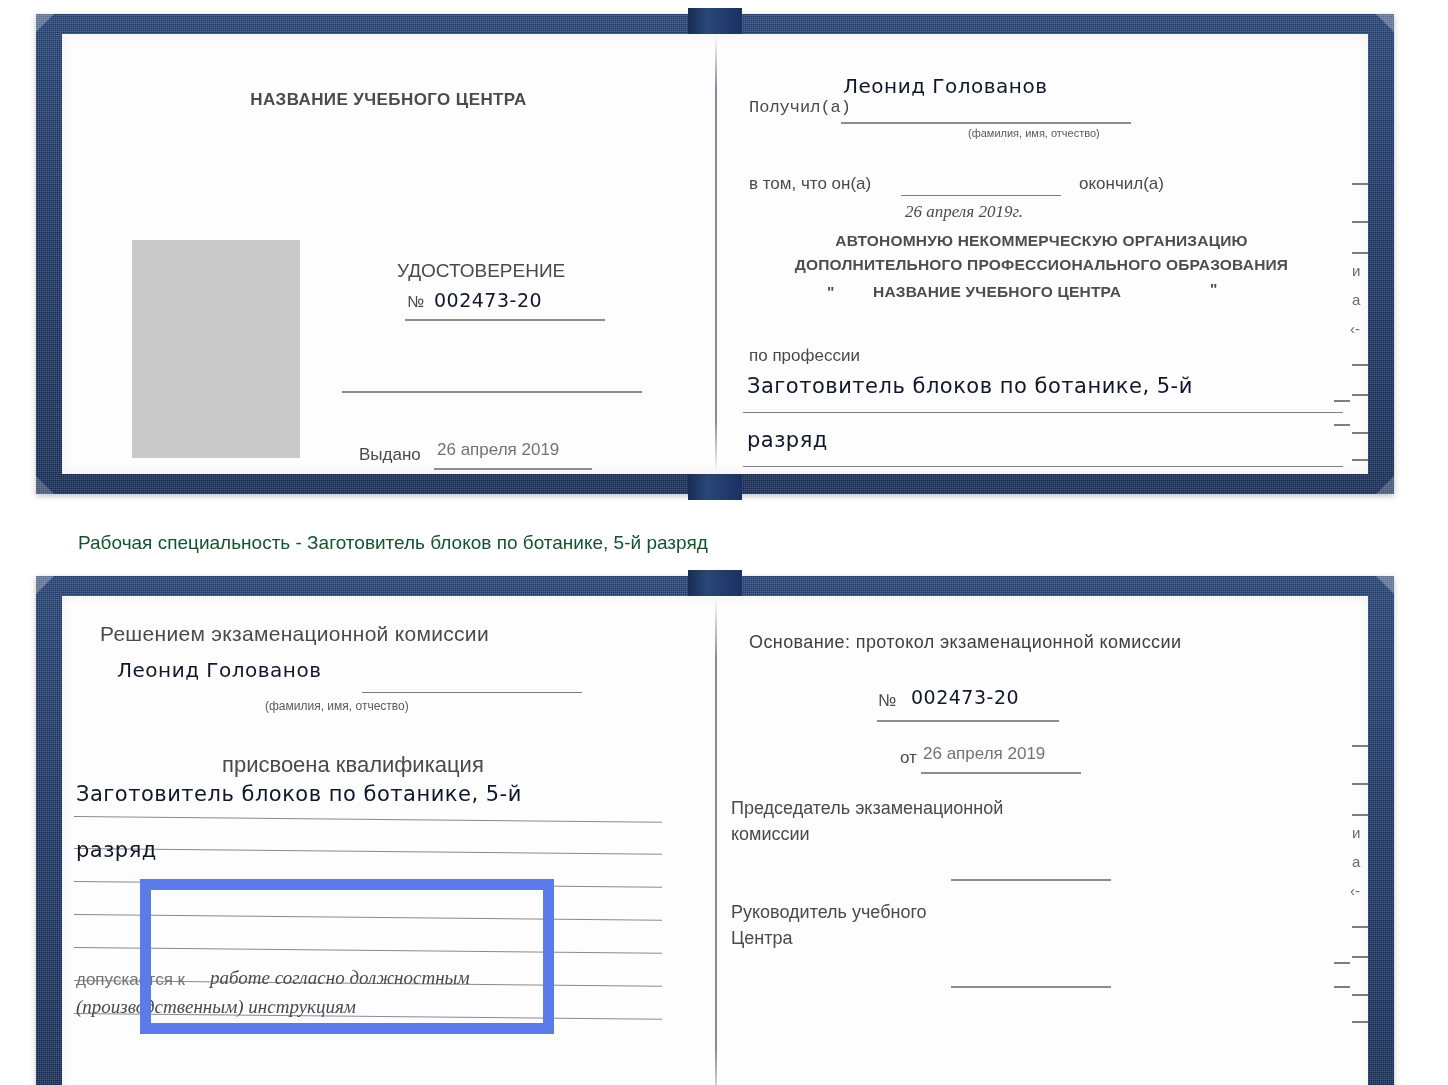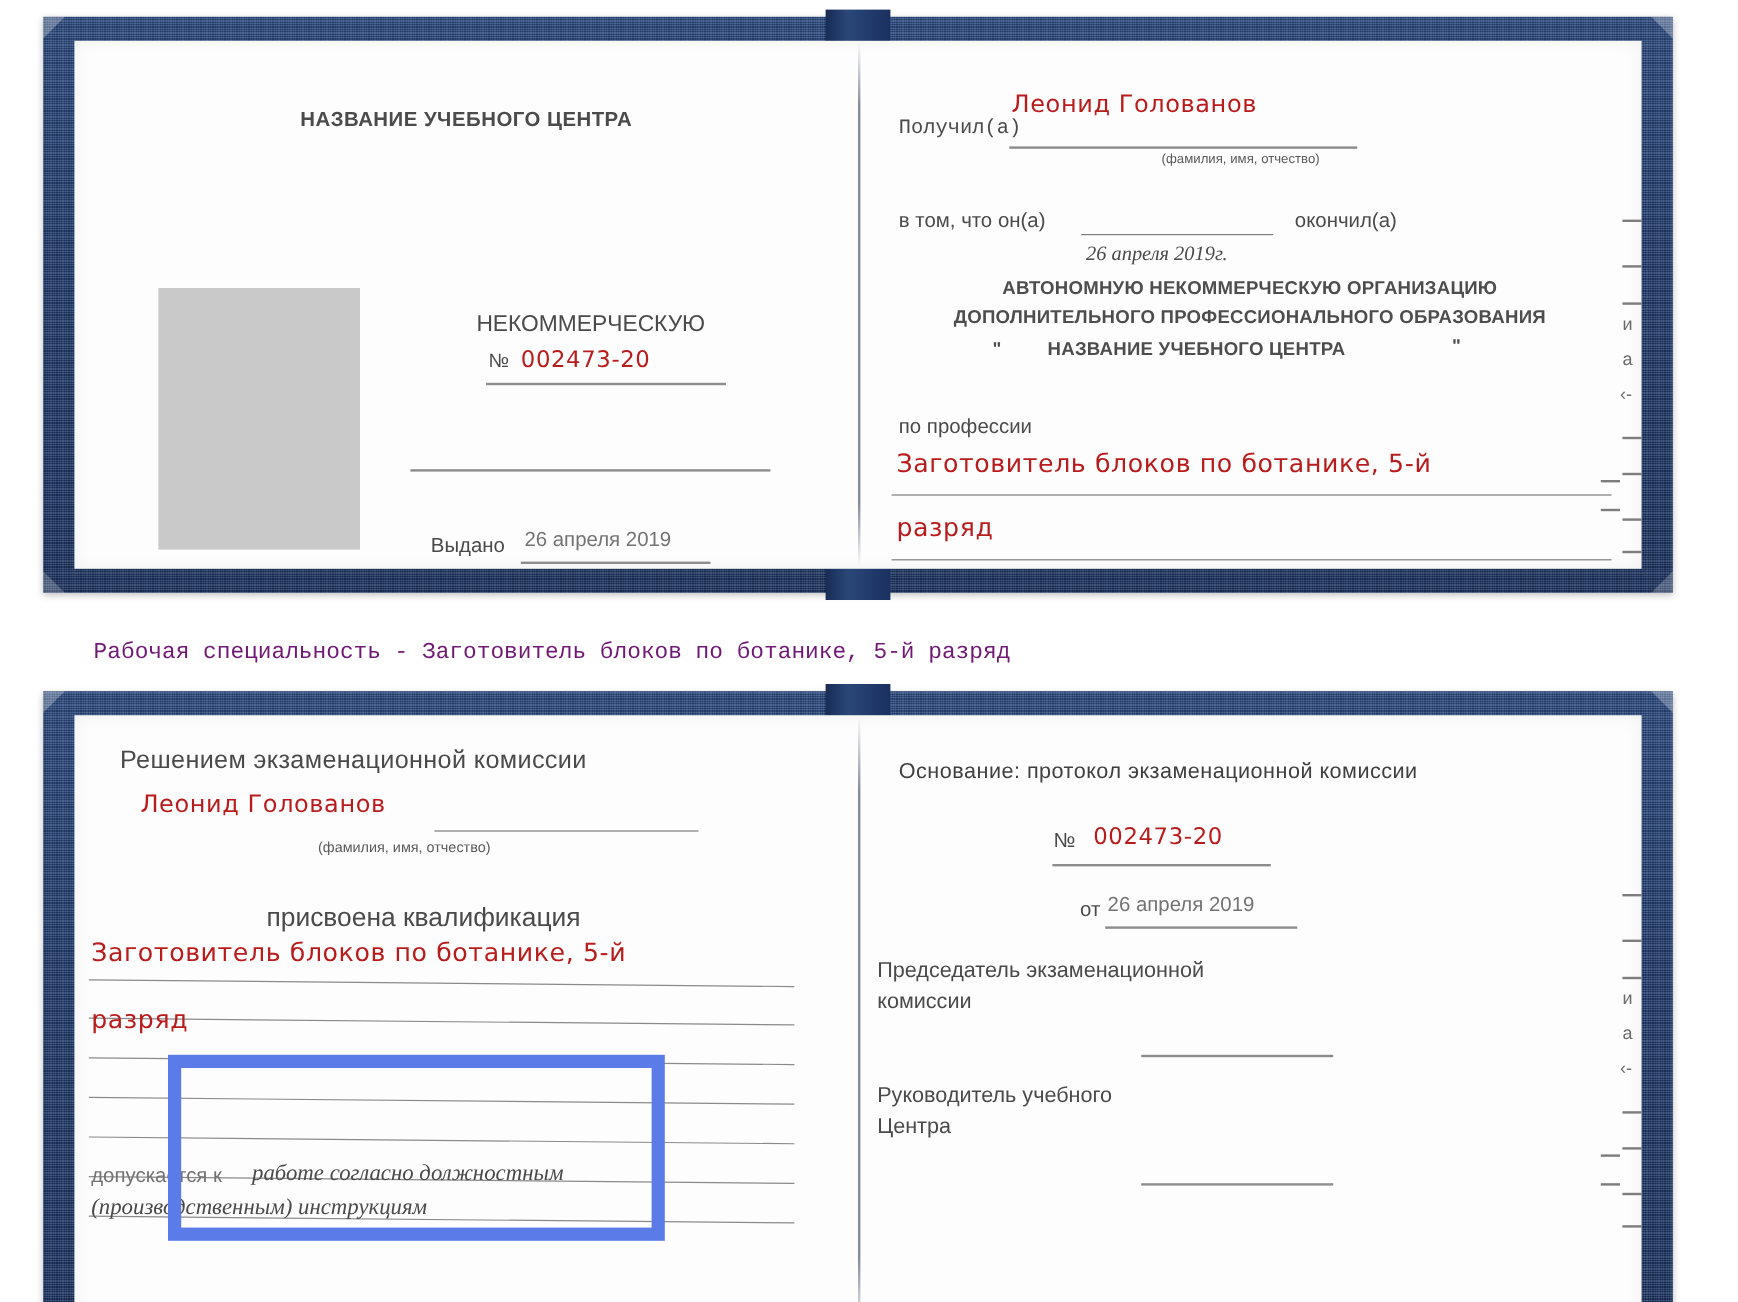--- a/index.html
+++ b/index.html
@@ -50,35 +50,35 @@
   .page.left{left:0;width:50%;}
   .page.right{left:50%;right:0;width:50%;}
 
   
   .t{position:absolute;color:#4a4a4a;white-space:nowrap;font-family:"Liberation Sans", sans-serif;}
   .hd{font-size:17px;font-weight:700;letter-spacing:.4px;color:#4b4b4b;}
   .lbl{font-size:17px;color:#4a4a4a;}
   .lbl-sm{font-size:11px;color:#5a5a5a;}
   .big{font-size:19px;color:#4a4a4a;}
   .org{font-size:15.5px;font-weight:700;color:#4d4d4d;letter-spacing:.2px;}
-  .hand{font-family:"DejaVu Sans", sans-serif;color:#b91c1c;font-size:19px;
+  .hand{font-family:"DejaVu Sans", sans-serif;color:#0f172a;font-size:19px;
         letter-spacing:.5px;white-space:nowrap;}
   .hand.big{font-size:20px;}
   .typed-it{font-family:"Liberation Serif", serif;font-style:italic;font-size:17px;color:#4a4a4a;}
   .typed{font-family:Liberation Sans, sans-serif;font-size:17px;color:#737373;}
 
   .rule{position:absolute;height:2px;background:#8d8d8d;}
   .rule.thin{height:1px;background:#7e7e7e;}
 
   
   .photo{position:absolute;background:#c9c9c9;}
 
   
-  .caption{position:absolute;left:78px;top:532px;font-size:19px;color:#701a75;
-           font-family:Liberation Mono, monospace;white-space:nowrap;}
+  .caption{position:absolute;left:78px;top:532px;font-size:19px;color:#14532d;
+           font-family:Liberation Sans, sans-serif;white-space:nowrap;}
 
   
   .callout{position:absolute;border:11px solid #5b7ce8;box-sizing:border-box;}
   .callout-label{position:absolute;font-size:45px;font-weight:700;color:#5b7ce8;
                  font-family:"Liberation Sans", sans-serif;white-space:nowrap;letter-spacing:-.5px;}
 
   
   .ruled{position:absolute;height:1px;background:#8a8a8a;transform-origin:left center;}
 
   
@@ -99,21 +99,21 @@
     <div class="spine-tab b"></div>
 
     <div class="pages">
       <div class="fold"></div>
 
       <div class="page left">
         <div class="t hd" style="left:50%;top:56px;transform:translateX(-50%);">НАЗВАНИЕ УЧЕБНОГО ЦЕНТРА</div>
 
         <div class="photo" style="left:70px;top:206px;width:168px;height:218px;"></div>
 
-        <div class="t big" style="left:335px;top:226px;">НЕКОММЕРЧЕСКУЮ</div>
+        <div class="t big" style="left:335px;top:226px;">УДОСТОВЕРЕНИЕ</div>
 
         <div class="t" style="left:345px;top:259px;font-size:16px;">№</div>
         <div class="t hand" style="left:372px;top:255px;">002473-20</div>
         <div class="rule" style="left:343px;top:285px;width:200px;"></div>
 
         <div class="rule" style="left:280px;top:357px;width:300px;"></div>
 
         <div class="t lbl" style="left:297px;top:411px;">Выдано</div>
         <div class="t typed" style="left:375px;top:406px;">26 апреля 2019</div>
         <div class="rule" style="left:372px;top:434px;width:158px;"></div>

